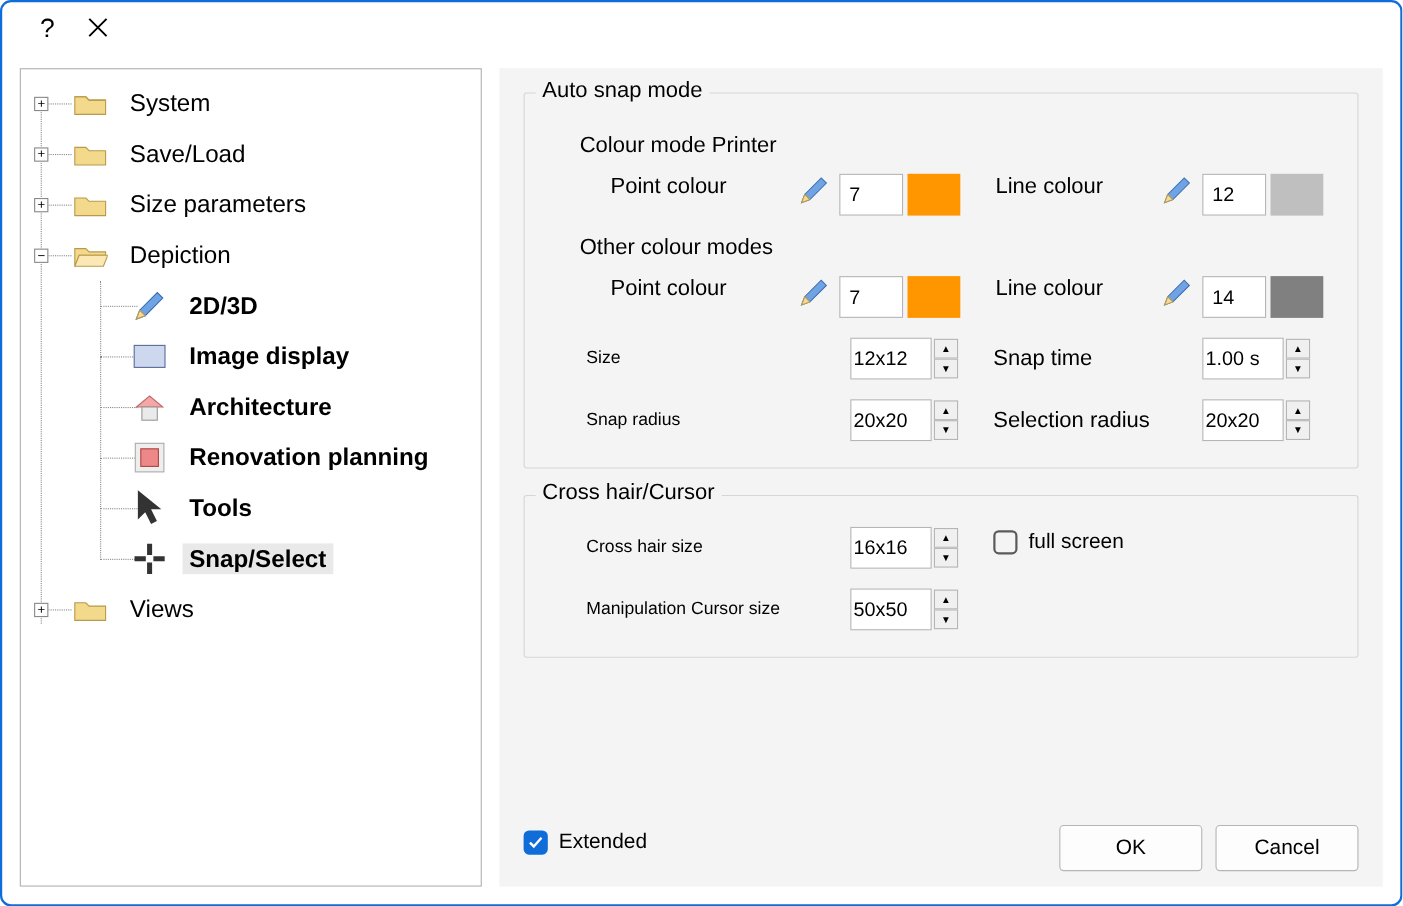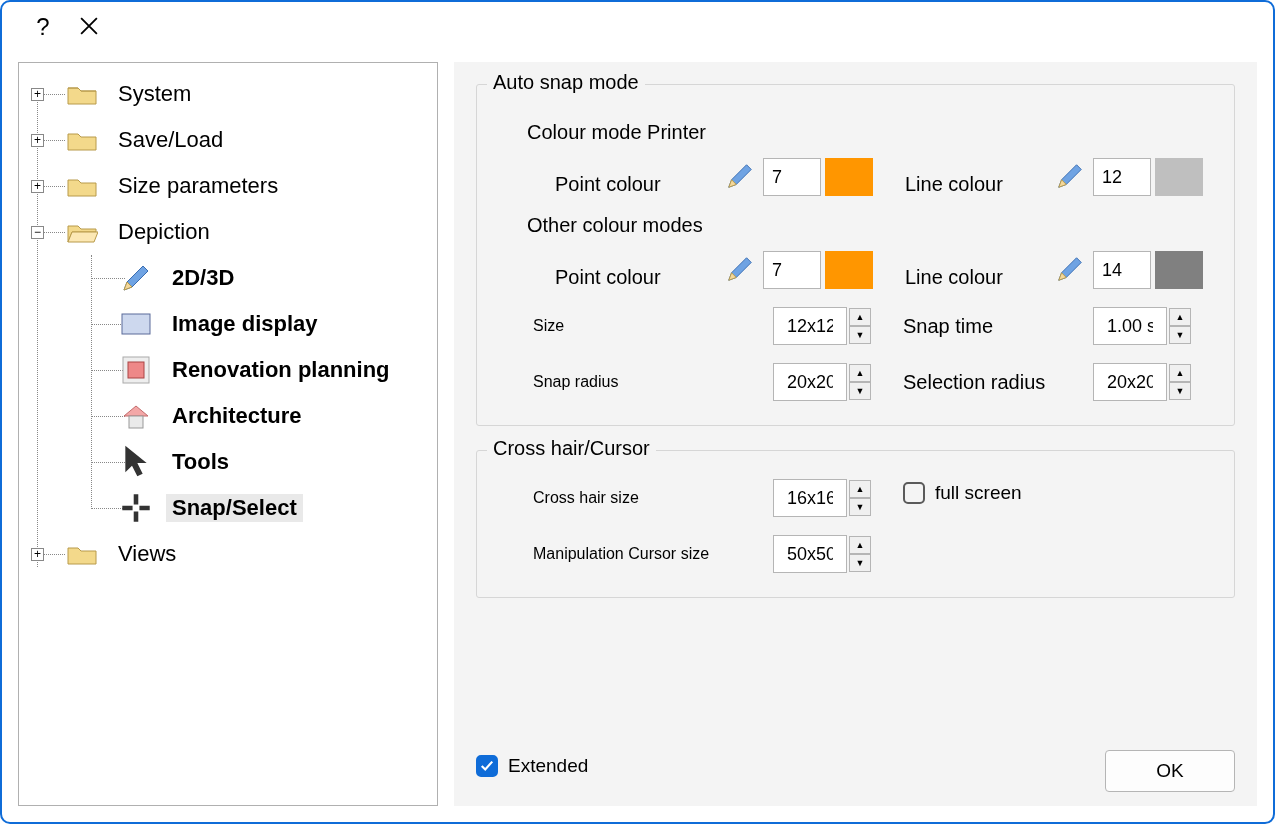--- a/index.html
+++ b/index.html
@@ -140,21 +140,21 @@
     background: #f4f4f4;
     padding: 0 6px;
     font-size: 20px;
   }
   .subhead {
     font-size: 20px;
     margin: 8px 0 14px 22px;
   }
   .row-colour {
     display: flex;
-    align-items: flex-end;
+    align-items: flex-start;
     margin-bottom: 18px;
     margin-left: 50px;
   }
   .row-colour .lbl { width: 170px; font-size: 20px; }
   .pen-icon svg { width: 30px; height: 30px; }
   .pen-icon { margin-right: 8px; cursor: pointer; }
   .num-input {
     width: 58px;
     height: 38px;
     border: 1px solid #b5b5b5;
@@ -180,21 +180,21 @@
   .spinner {
     display: flex;
     align-items: center;
   }
   .spinner input {
     width: 74px;
     height: 38px;
     border: 1px solid #b5b5b5;
     background: #fff;
     font-size: 18px;
-    padding: 4px 13px;
+    padding: 4px 2px;
   }
   .spin-btns {
     display: flex;
     flex-direction: column;
     margin-left: 2px;
   }
   .spin-btns button {
     width: 22px;
     height: 18px;
     border: 1px solid #b5b5b5;
@@ -332,38 +332,38 @@
                   <rect x="2" y="2" width="28" height="20" fill="#cdd8ee" stroke="#5a6b99"></rect>
                 </svg>
             </div>
             <span class="tree-label">Image display</span>
           </div>
 
           <div class="tree-node tree-child">
             <div class="tree-line-h" style="left:66px; width:34px;"></div>
             <div class="tree-toggle-placeholder"></div>
             <div class="tree-icon">
+              <svg viewBox="0 0 32 28">
+                  <path d="M4 14 l12 -10 l12 10 z" fill="#f3a7a7" stroke="#c36b6b"></path>
+                  <rect x="9" y="14" width="14" height="12" fill="#eaeaea" stroke="#999"></rect>
+                </svg>
+            </div>
+            <span class="tree-label">Architecture</span>
+          </div>
+
+          <div class="tree-node tree-child">
+            <div class="tree-line-h" style="left:66px; width:34px;"></div>
+            <div class="tree-toggle-placeholder"></div>
+            <div class="tree-icon">
               <svg viewBox="0 0 32 32">
                   <rect x="3" y="3" width="26" height="26" fill="#eee" stroke="#aaa"></rect>
                   <rect x="8" y="8" width="16" height="16" fill="#e88" stroke="#a44"></rect>
                 </svg>
             </div>
             <span class="tree-label">Renovation planning</span>
-          </div>
-
-          <div class="tree-node tree-child">
-            <div class="tree-line-h" style="left:66px; width:34px;"></div>
-            <div class="tree-toggle-placeholder"></div>
-            <div class="tree-icon">
-              <svg viewBox="0 0 32 28">
-                  <path d="M4 14 l12 -10 l12 10 z" fill="#f3a7a7" stroke="#c36b6b"></path>
-                  <rect x="9" y="14" width="14" height="12" fill="#eaeaea" stroke="#999"></rect>
-                </svg>
-            </div>
-            <span class="tree-label">Architecture</span>
           </div>
 
           <div class="tree-node tree-child">
             <div class="tree-line-h" style="left:66px; width:34px;"></div>
             <div class="tree-toggle-placeholder"></div>
             <div class="tree-icon">
               <svg viewBox="0 0 24 28">
                   <path d="M4 2 l0 20 l5 -5 l4 8 l4 -2 l-4 -8 l7 0 z" fill="#333"></path>
                 </svg>
             </div>
@@ -522,17 +522,18 @@
         <div class="row-chk">
           <div class="checkbox checked">
             <svg viewBox="0 0 16 16">
                 <path d="M2 8 l4 4 l8 -9" stroke="#fff" stroke-width="2.5" fill="none"></path>
               </svg>
           </div>
           <span>Extended</span>
         </div>
         <div class="spacer"></div>
         <button class="btn">OK</button>
+        <button class="btn">Cancel</button>
       </div>
 
     </div>
   </div>
 </div>
 
 </body></html>

